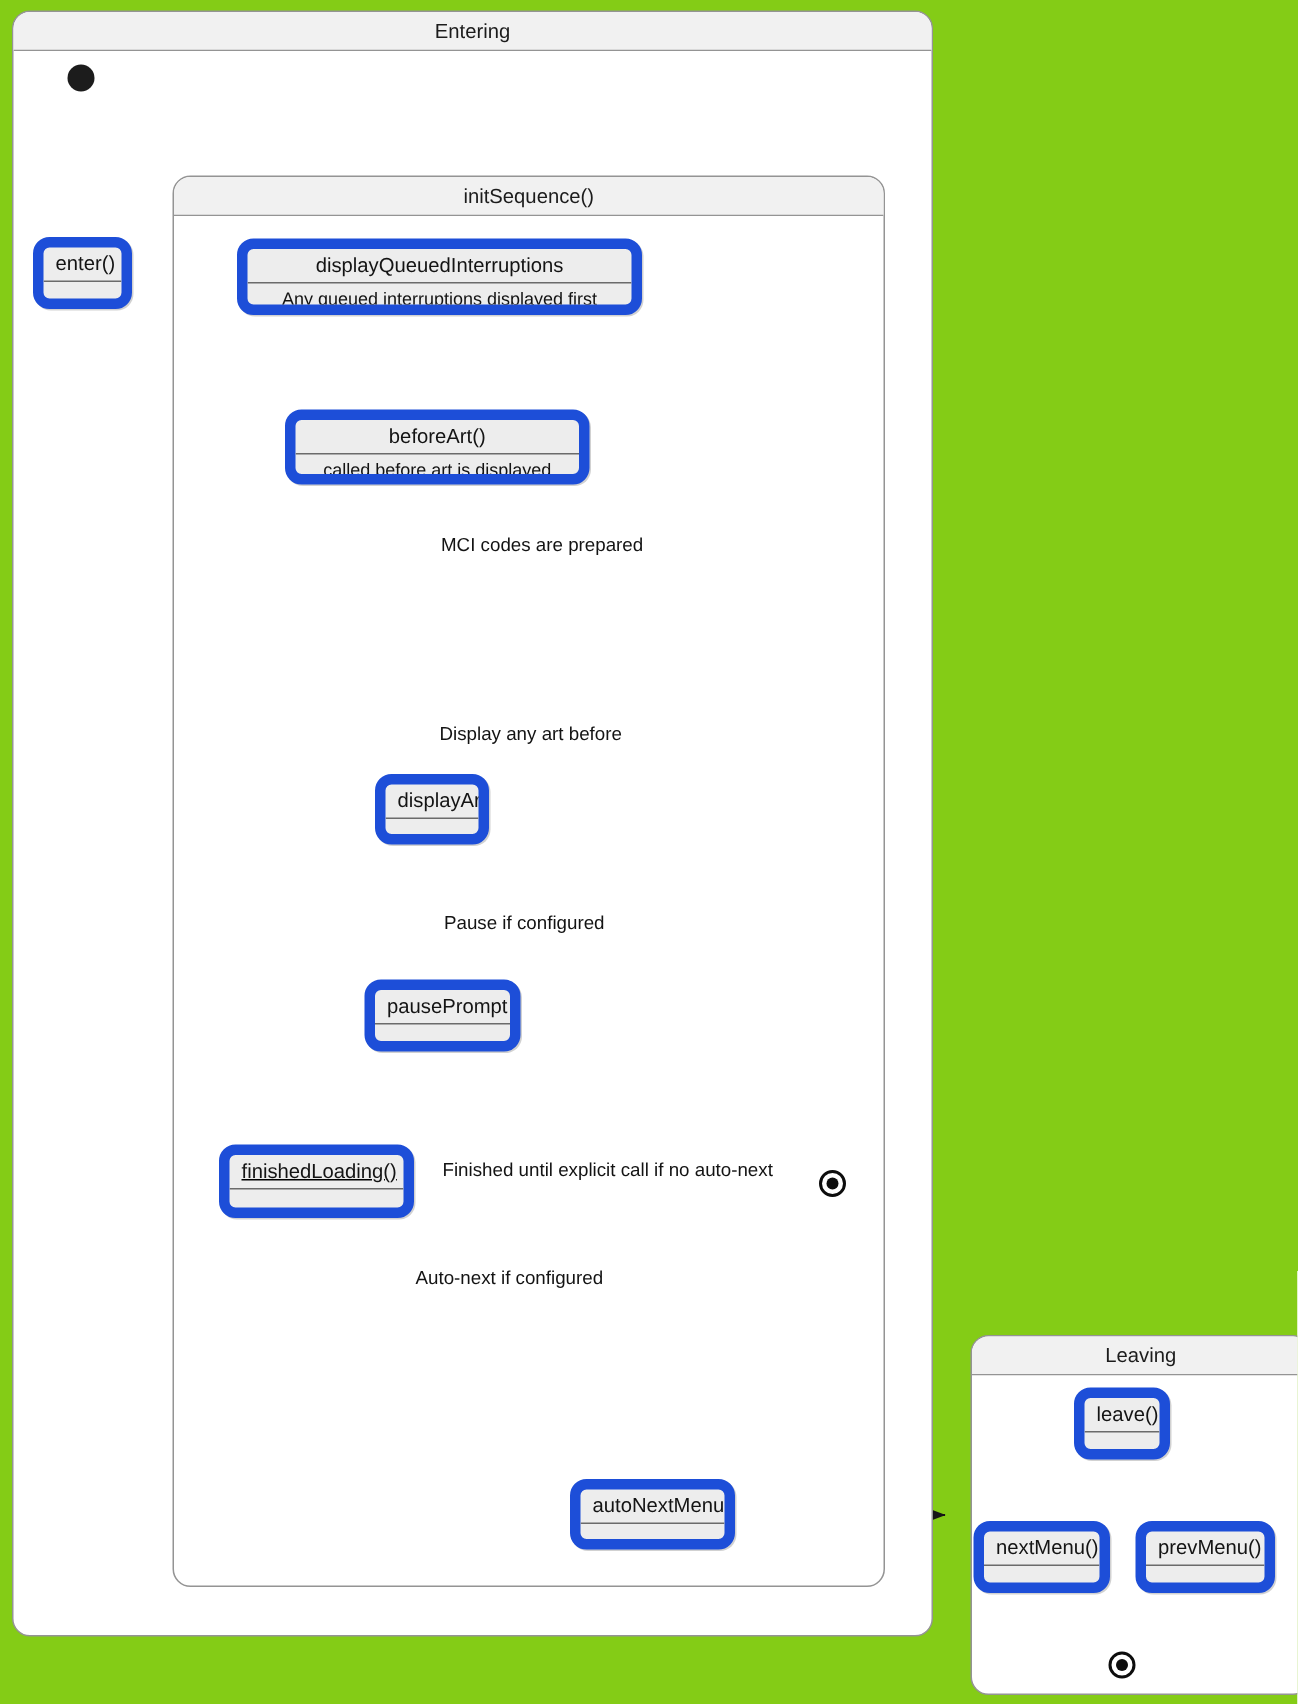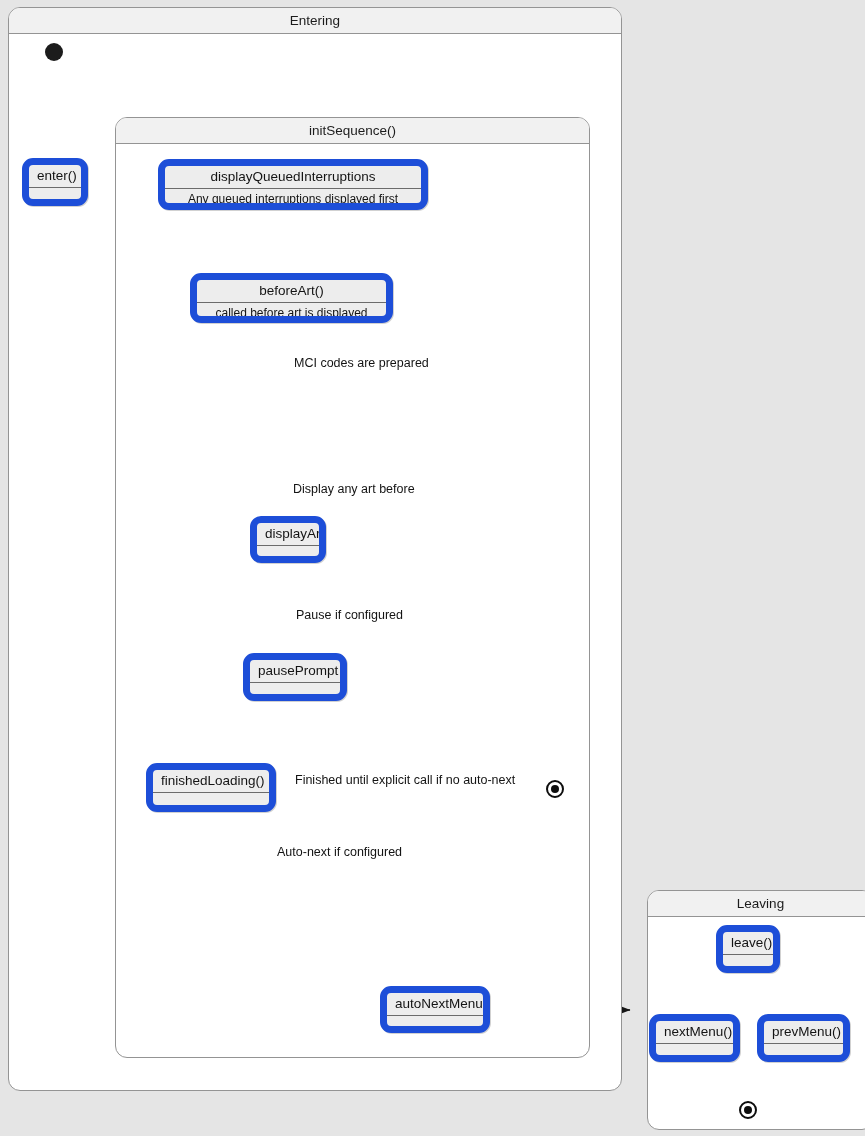--- a/index.html
+++ b/index.html
@@ -7,21 +7,21 @@
     padding: 0;
     background: #ffffff;
   }
   body {
     font-family: "Liberation Sans", sans-serif;
   }
   #canvas {
     position: relative;
     width: 865px;
     height: 1136px;
-    background: #e5e5e5;
+    background: #84cc16;
     overflow: hidden;
   }
   svg.edge-layer {
     position: absolute;
     left: 0;
     top: 0;
     width: 865px;
     height: 1136px;
     pointer-events: none;
   }
@@ -189,21 +189,21 @@
   <div class="state" style="left:250px; top:516px; width:76px; height:47px;">
     <div class="state-name">displayArt</div>
     <div class="state-body empty"></div>
   </div>
 
   <div class="state" style="left:243px; top:653px; width:104px; height:48px;">
     <div class="state-name">pausePrompt</div>
     <div class="state-body empty"></div>
   </div>
 
-  <div class="state" style="left:146px; top:763px; width:130px; height:49px;">
+  <div class="state" style="left:146px; top:763px; width:130px; height:49px;text-decoration:underline;">
     <div class="state-name">finishedLoading()</div>
     <div class="state-body empty"></div>
   </div>
 
   <div class="state" style="left:380px; top:986px; width:110px; height:47px;">
     <div class="state-name">autoNextMenu</div>
     <div class="state-body empty"></div>
   </div>
 
   <div class="state" style="left:716px; top:925px; width:64px; height:48px;">

